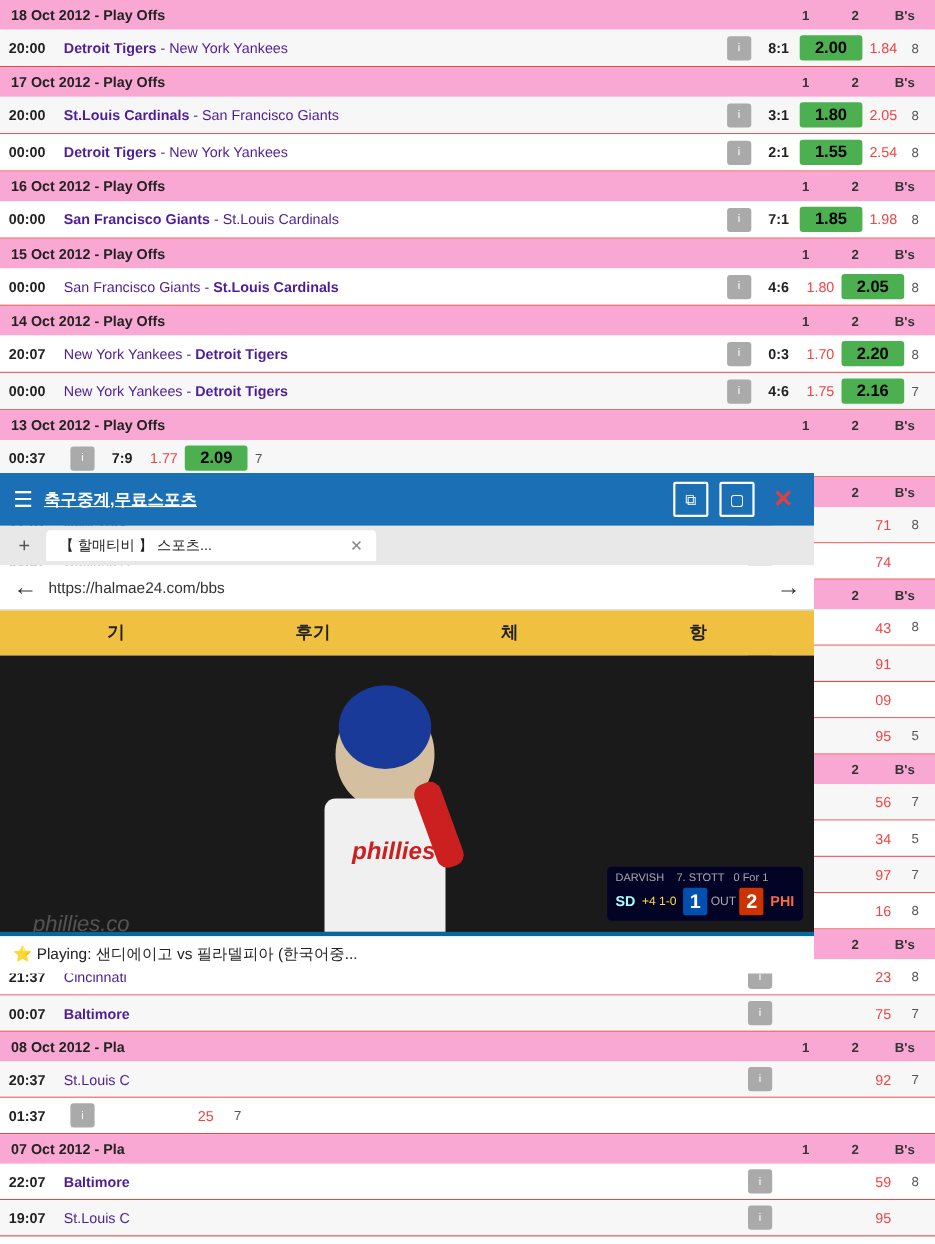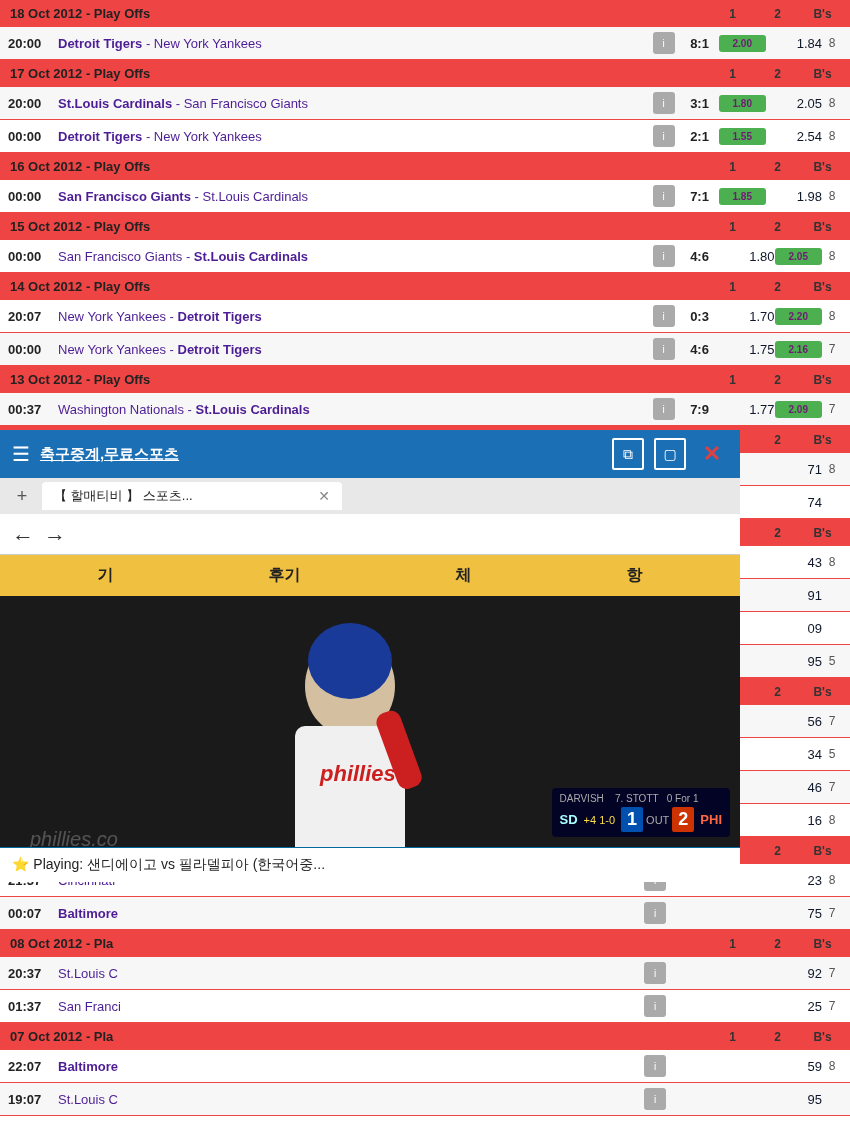--- a/index.html
+++ b/index.html
@@ -1,19 +1,19 @@
 <!DOCTYPE html>
 <html><head>
   <meta charset="utf-8">
   <style>
     * { margin: 0; padding: 0; box-sizing: border-box; }
     body { font-family: Arial, sans-serif; font-size: 13px; background: #fff; width: 850px; overflow-x: hidden; }
 
     .date-row {
-      background: #ef4444;
+      background: #f9a8d4;
       padding: 6px 10px;
       display: flex;
       align-items: center;
       justify-content: space-between;
       font-weight: 600;
       font-size: 13px;
       color: #222;
     }
     .date-row .cols {
       display: flex;
@@ -71,36 +71,35 @@
     .game-score {
       width: 38px;
       text-align: center;
       font-weight: 700;
       font-size: 13px;
       color: #222;
       flex-shrink: 0;
     }
     .odd-green {
       background: #4caf50;
-      color: #701a75;
+      color: #000000;
       font-weight: 700;
       padding: 3px 14px;
       border-radius: 3px;
       min-width: 42px;
       text-align: center;
-      font-size: 10px;
+      font-size: 15px;
       flex-shrink: 0;
     }
     .odd-plain {
       min-width: 38px;
-      text-align: right;
+      text-align: center;
       font-size: 13px;
-      color: #0f172a;
+      color: #ef4444;
       flex-shrink: 0;
-      margin-left: 18px;
     }
     .bcount {
       width: 20px;
       text-align: center;
       font-size: 12px;
       color: #555;
       flex-shrink: 0;
     }
 
     
@@ -232,21 +231,21 @@
       padding: 2px 6px;
       border-radius: 2px;
     }
     .score-sep { font-size: 11px; color: #ccc; }
     .score-info { font-size: 10px; color: #aaa; margin-bottom: 3px; }
 
     .bottom-bar {
       background: #fff;
       padding: 8px 12px;
       font-size: 14px;
-      border-top: 1px solid #0369a1;
+      border-top: 4px solid #0369a1;
       color: #222;
     }
 
     .main-container { position: relative; }
   </style>
 </head>
 <body>
 
 <div class="main-container">
 
@@ -357,21 +356,20 @@
       <div class="date-row">
     <span>13 Oct 2012 - Play Offs</span>
     <div class="cols">
       <span class="col-label">1</span>
       <span class="col-label">2</span>
       <span class="col-label">B's</span>
     </div>
   </div>
       <div class="game-row">
       <span class="game-time">00:37</span>
-      <span class="game-teams"><span>Washington Nationals</span><span> - </span><span class="bold">St.Louis Cardinals</span></span>
       <span class="game-icon">i</span>
       <span class="game-score">7:9</span>
       <span class="odd-plain">1.77</span>
       <span class="odd-green">2.09</span>
       <span class="bcount">7</span>
     </div>
       <div class="date-row">
     <span>12 Oct 2012 - Pla</span>
     <div class="cols">
       <span class="col-label">1</span>
@@ -466,21 +464,21 @@
       <span class="odd-plain"></span>
       <span class="odd-plain">34</span>
       <span class="bcount">5</span>
     </div>
       <div class="game-row">
       <span class="game-time">17:07</span>
       <span class="game-teams"><span>Washington</span></span>
       <span class="game-icon">i</span>
       <span class="game-score"></span>
       <span class="odd-plain"></span>
-      <span class="odd-plain">46</span>
+      <span class="odd-plain">97</span>
       <span class="bcount">7</span>
     </div>
       <div class="game-row">
       <span class="game-time">01:07</span>
       <span class="game-teams"><span>Oakland A</span></span>
       <span class="game-icon">i</span>
       <span class="game-score"></span>
       <span class="odd-plain"></span>
       <span class="odd-plain">16</span>
       <span class="bcount">8</span>
@@ -523,21 +521,20 @@
       <span class="game-time">20:37</span>
       <span class="game-teams"><span>St.Louis C</span></span>
       <span class="game-icon">i</span>
       <span class="game-score"></span>
       <span class="odd-plain"></span>
       <span class="odd-plain">92</span>
       <span class="bcount">7</span>
     </div>
       <div class="game-row">
       <span class="game-time">01:37</span>
-      <span class="game-teams"><span>San Franci</span></span>
       <span class="game-icon">i</span>
       <span class="game-score"></span>
       <span class="odd-plain"></span>
       <span class="odd-plain">25</span>
       <span class="bcount">7</span>
     </div>
       <div class="date-row">
     <span>07 Oct 2012 - Pla</span>
     <div class="cols">
       <span class="col-label">1</span>
@@ -578,20 +575,21 @@
     <div class="tab-bar">
       <span class="tab-plus">+</span>
       <div class="tab-item">
         <span class="tab-text">【 할매티비 】 스포츠...</span>
         <span class="tab-close">✕</span>
       </div>
     </div>
 
     <div class="url-bar">
       <span class="nav-btn">←</span>
+      <span class="url-text">https://halmae24.com/bbs</span>
       <span class="nav-btn">→</span>
     </div>
 
     <div class="nav-bar-yellow">
       <span>기</span>
       <span>후기</span>
       <span>체</span>
       <span>항</span>
     </div>
 

